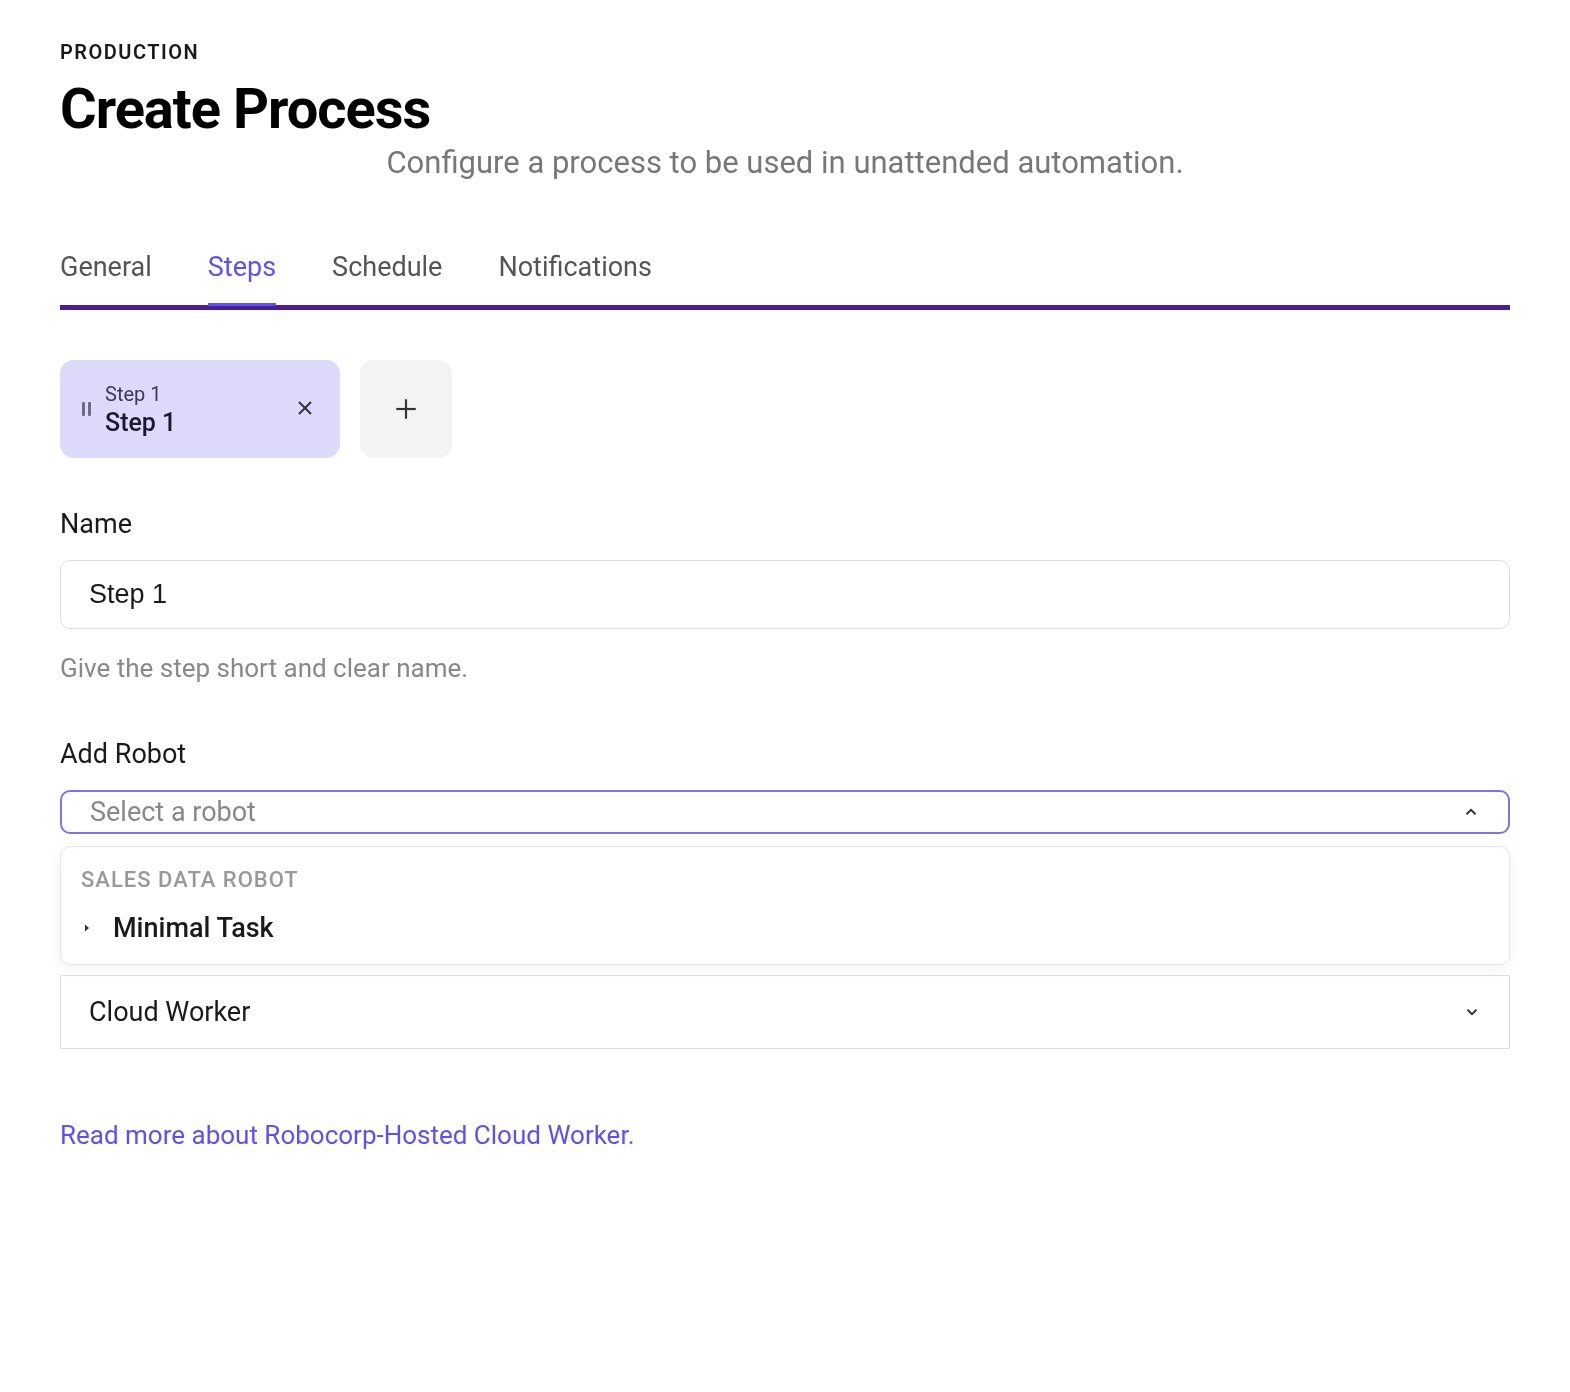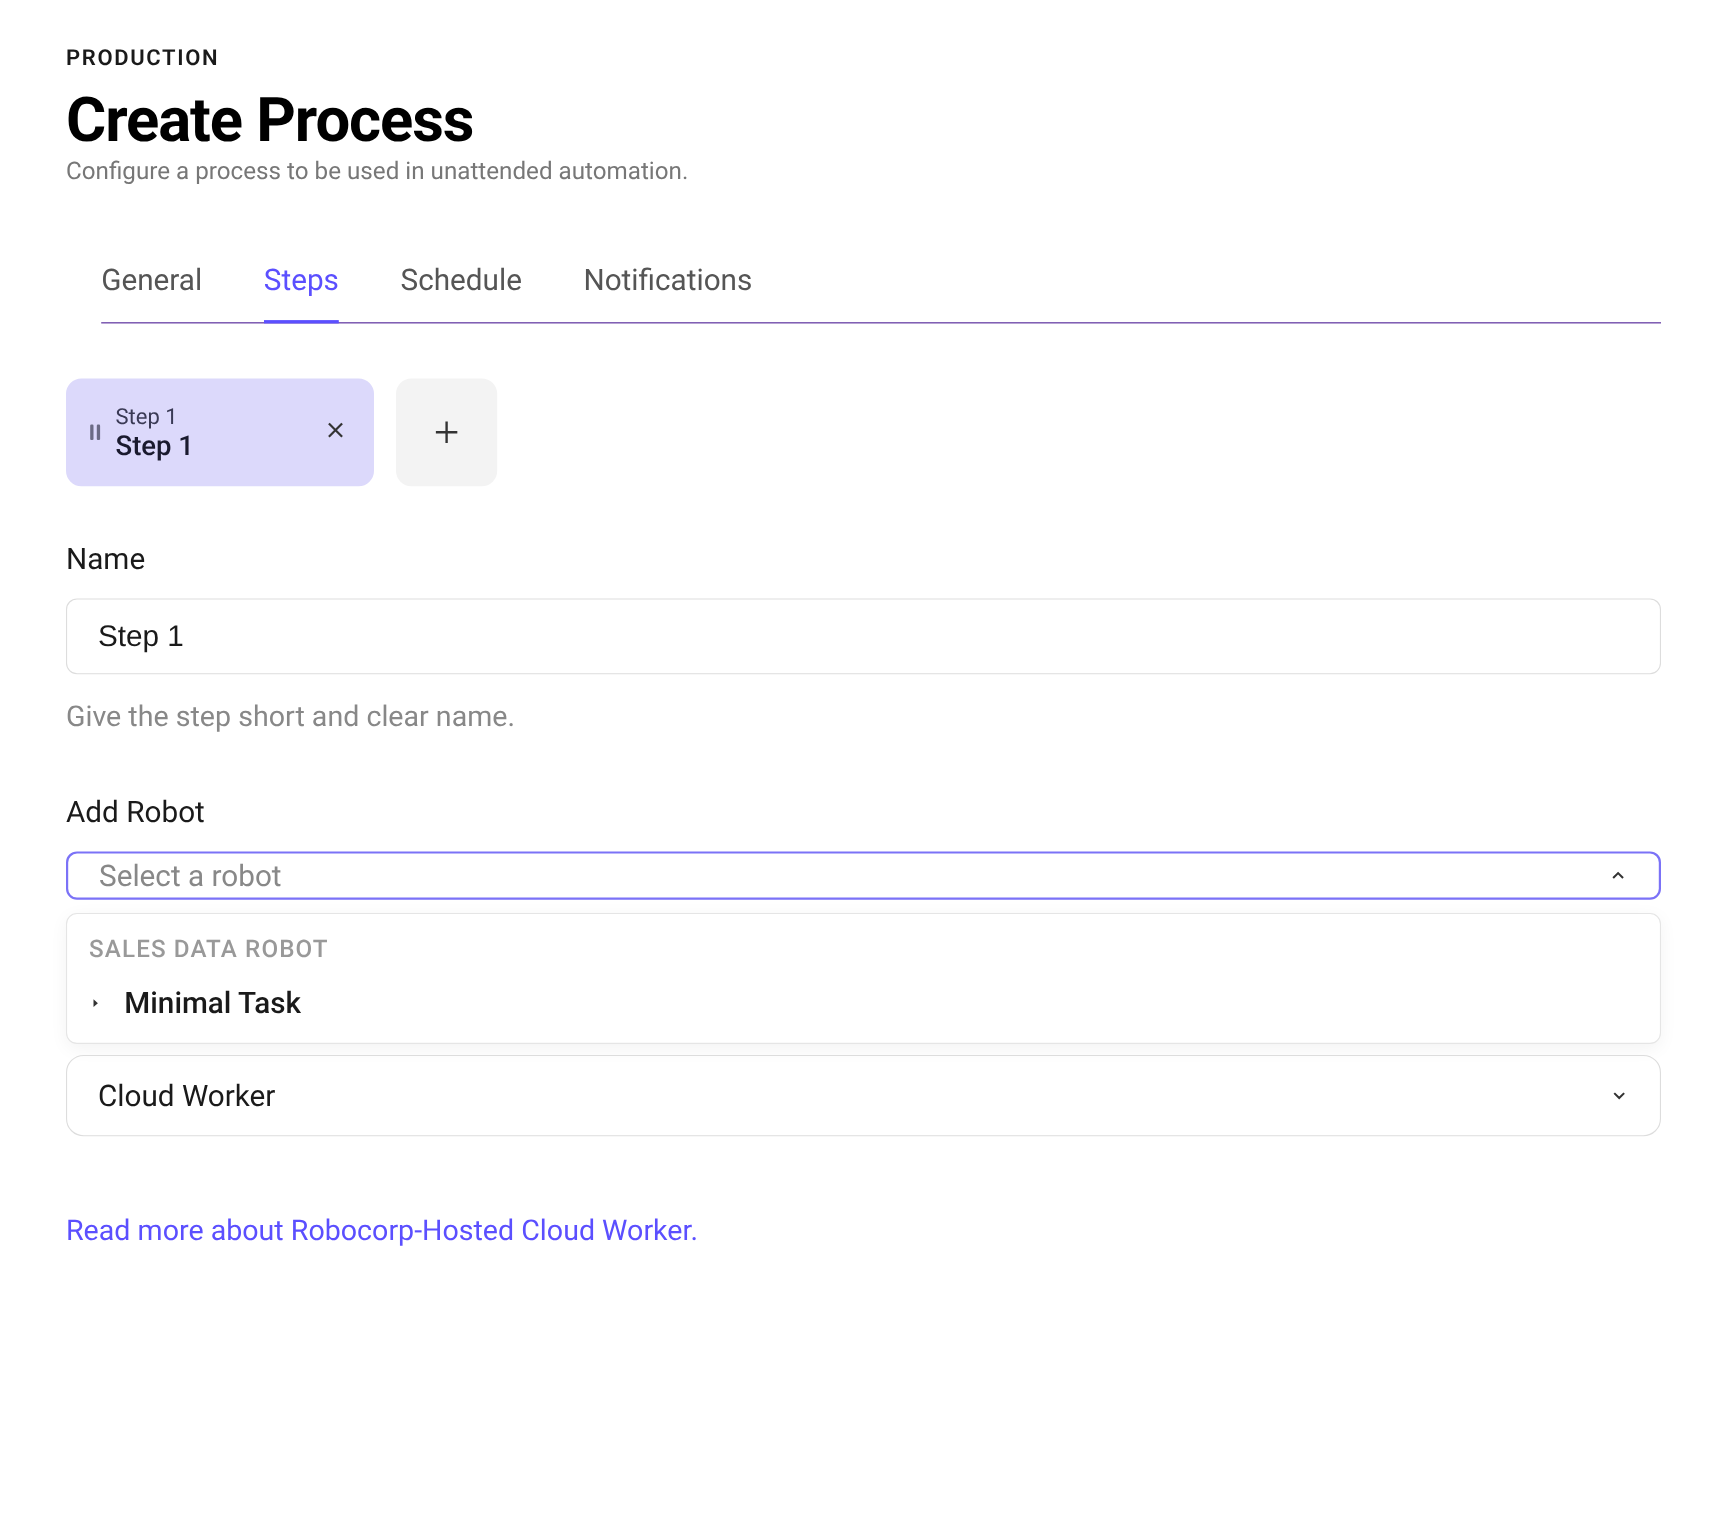--- a/index.html
+++ b/index.html
@@ -22,30 +22,30 @@
     margin-bottom: 12px;
   }
   .page-title {
     font-size: 56px;
     font-weight: 700;
     letter-spacing: -1px;
     margin-bottom: 2px;
     color: #000;
   }
   .page-subtitle {
-    font-size: 22px;
+    font-size: 31px;
     color: #777;
     margin-bottom: 70px;
+    text-align: center;
   }
   .tabs {
     display: flex;
     gap: 56px;
-    border-bottom: 1px solid #4c1d95;
+    border-bottom: 5px solid #4c1d95;
     margin-bottom: 50px;
-    margin-left: 32px;
   }
   .tab {
     font-size: 27px;
     color: #555;
     padding-bottom: 20px;
     cursor: pointer;
     border-bottom: 3px solid transparent;
     margin-bottom: -1px;
   }
   .tab.active {
@@ -179,21 +179,21 @@
     gap: 20px;
     cursor: pointer;
   }
   .option-caret {
     width: 12px;
     height: 12px;
   }
   .dropdown-closed {
     width: 100%;
     border: 1px solid #ddd;
-    border-radius: 16px;
+    border-radius: 1px;
     padding: 20px 28px;
     display: flex;
     align-items: center;
     justify-content: space-between;
     cursor: pointer;
     margin-bottom: 28px;
   }
   .dropdown-value {
     font-size: 27px;
     color: #1a1a1a;

